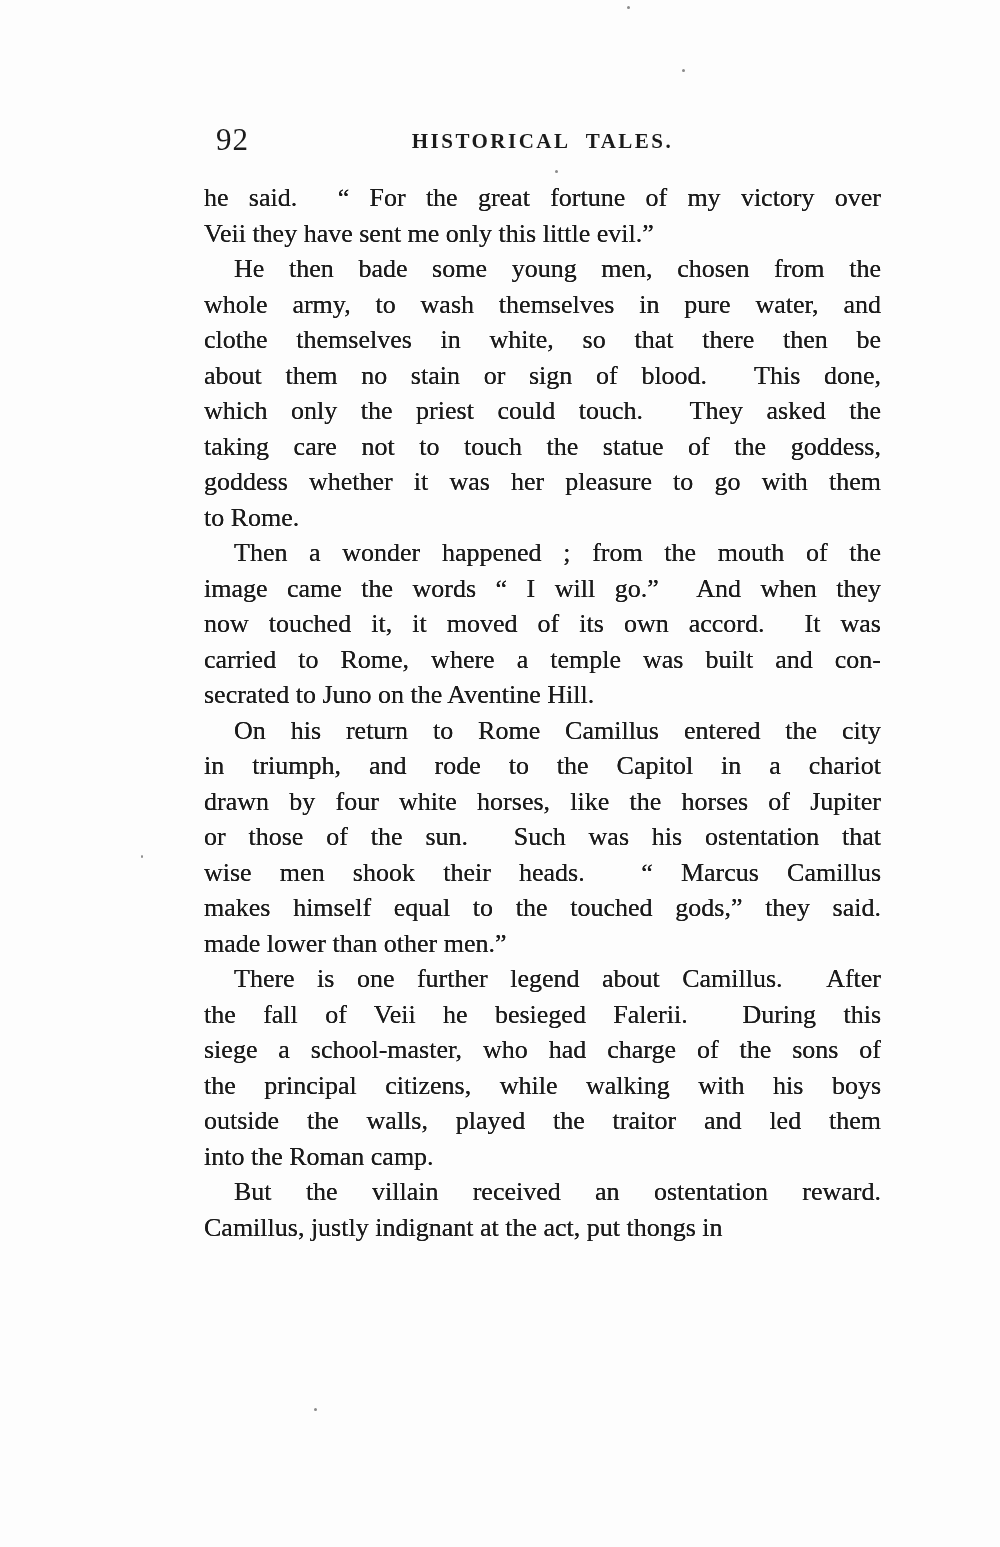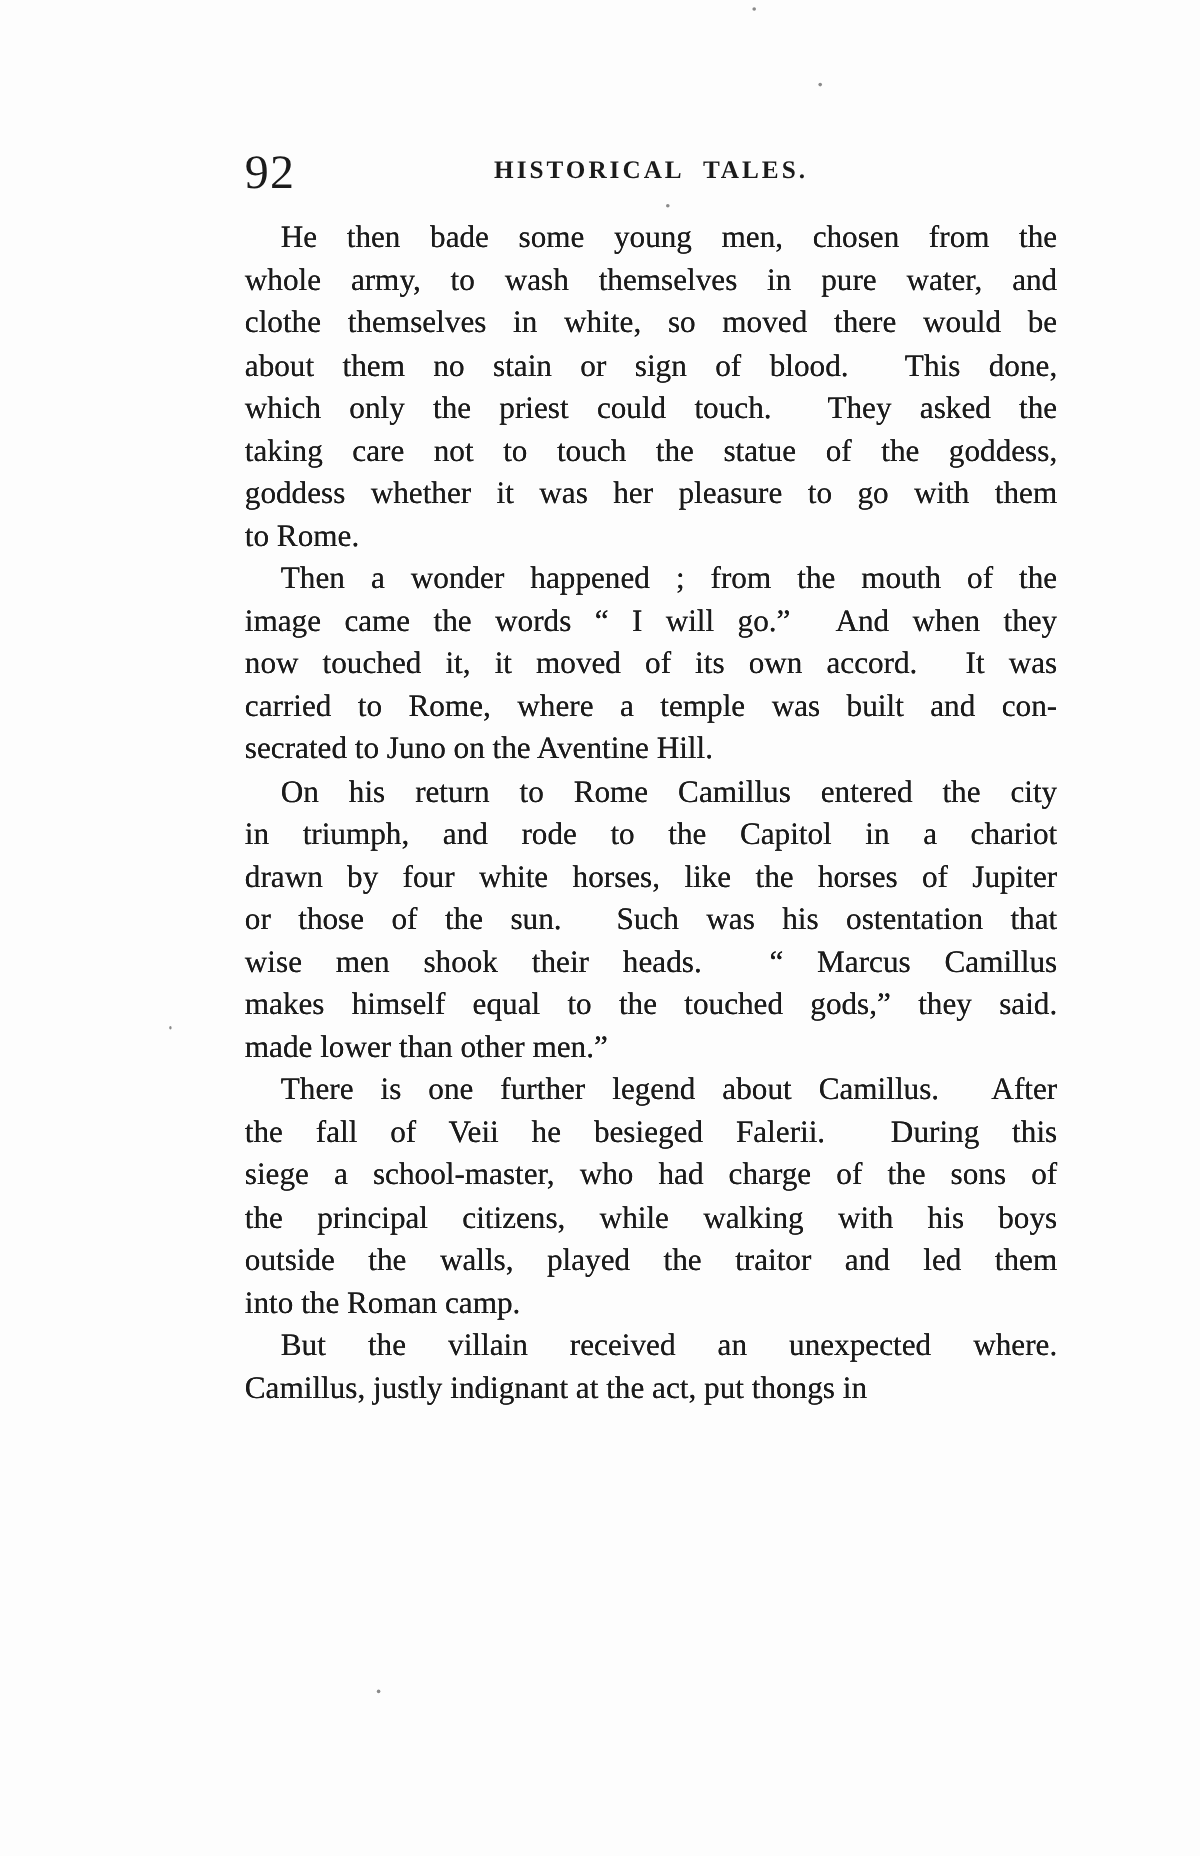--- a/index.html
+++ b/index.html
@@ -19,23 +19,23 @@
   }
   .running-head {
     position: absolute;
     top: 120px;
     left: 204px;
     width: 677px;
     height: 42px;
   }
   .folio {
     position: absolute;
-    left: 0;
+    left: 12px;
     top: 4px;
-    font-size: 40px;
+    font-size: 31px;
     line-height: 1;
     letter-spacing: 1px;
   }
   .running-title {
     position: absolute;
     left: 0;
     right: 0;
     top: 11px;
     text-align: center;
     font-size: 21px;
@@ -77,23 +77,27 @@
 
 <div class="page">
 
   <header class="running-head">
     <span class="folio">92</span>
     <span class="running-title">HISTORICAL TALES.</span>
   </header>
 
   <main class="body-text">
       <div class="paragraph">
+        <div class="line">he said.&nbsp; “ For the great fortune of my victory over</div>
+        <div class="line last">Veii they have sent me only this little evil.”</div>
+      </div>
+      <div class="paragraph">
         <div class="line indent">He then bade some young men, chosen from the</div>
         <div class="line">whole army, to wash themselves in pure water, and</div>
-        <div class="line">clothe themselves in white, so moved there would be</div>
+        <div class="line">clothe themselves in white, so that there then be</div>
         <div class="line">about them no stain or sign of blood.&nbsp; This done,</div>
         <div class="line">which only the priest could touch.&nbsp; They asked the</div>
         <div class="line">taking care not to touch the statue of the goddess,</div>
         <div class="line">goddess whether it was her pleasure to go with them</div>
         <div class="line last">to Rome.</div>
       </div>
       <div class="paragraph">
         <div class="line indent">Then a wonder happened ; from the mouth of the</div>
         <div class="line">image came the words “ I will go.”&nbsp; And when they</div>
         <div class="line">now touched it, it moved of its own accord.&nbsp; It was</div>
@@ -111,21 +115,21 @@
       </div>
       <div class="paragraph">
         <div class="line indent">There is one further legend about Camillus.&nbsp; After</div>
         <div class="line">the fall of Veii he besieged Falerii.&nbsp; During this</div>
         <div class="line">siege a school-master, who had charge of the sons of</div>
         <div class="line">the principal citizens, while walking with his boys</div>
         <div class="line">outside the walls, played the traitor and led them</div>
         <div class="line last">into the Roman camp.</div>
       </div>
       <div class="paragraph">
-        <div class="line indent">But the villain received an unexpected where.</div>
+        <div class="line indent">But the villain received an ostentation reward.</div>
         <div class="line last">Camillus, justly indignant at the act, put thongs in</div>
       </div>
     </main>
 
   <span class="speck" style="left:627px; top:6px;  width:3px; height:3px;"></span>
   <span class="speck" style="left:682px; top:69px; width:3px; height:3px;"></span>
   <span class="speck" style="left:555px; top:170px; width:3px; height:3px;"></span>
   <span class="speck" style="left:141px; top:855px; width:2px; height:3px;"></span>
   <span class="speck" style="left:314px; top:1408px; width:3px; height:3px;"></span>
 

